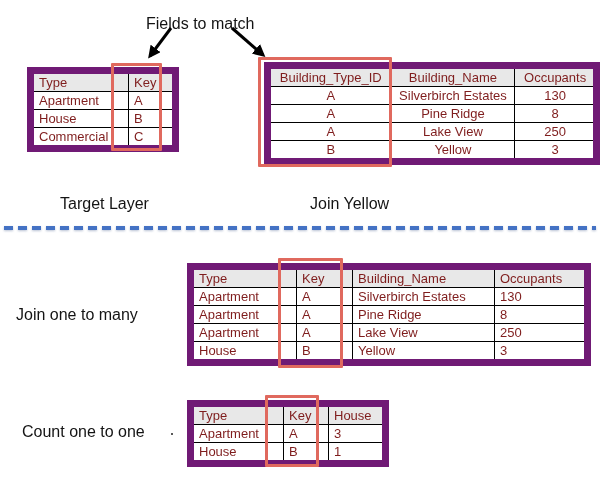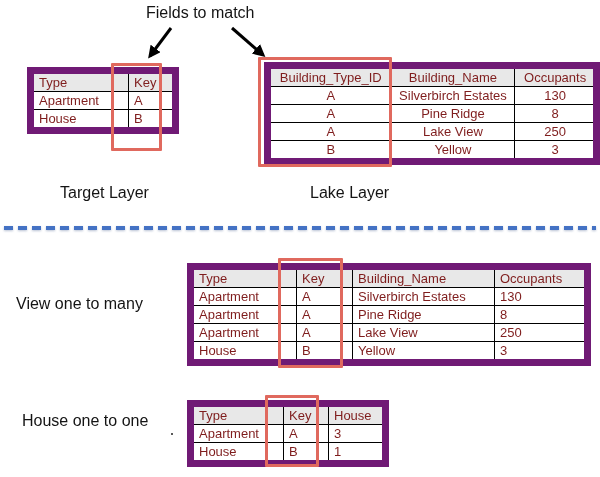--- a/index.html
+++ b/index.html
@@ -1,20 +1,20 @@
 <!DOCTYPE html>
 <html><head>
 <meta charset="utf-8">
 <style>
   html,body{margin:0;padding:0;}
   body{
     width:600px;height:477px;position:relative;background:#ffffff;
     font-family:"Liberation Sans", sans-serif;color:#1a1a1a;overflow:hidden;
   }
-  .abs{position:absolute;}
+  .abs{position:absolute;margin-top:11px;}
   .label{font-size:16px;color:#141414;white-space:nowrap;}
   
   table.tbl{
     position:absolute;border-collapse:collapse;table-layout:fixed;
     background:#ffffff;border:7px solid #701a75;
     font-family:"Liberation Sans", sans-serif;font-size:13px;color:#7f1d1d;
   }
   table.tbl td{
     border:1px solid #000;height:17px;line-height:17px;
     padding:0 3px 0 5px;overflow:hidden;white-space:nowrap;vertical-align:middle;
@@ -62,20 +62,24 @@
     </thead>
     <tbody>
       <tr>
         <td>Apartment</td>
         <td>A</td>
       </tr>
       <tr>
         <td>House</td>
         <td>B</td>
       </tr>
+      <tr>
+        <td>Commercial</td>
+        <td>C</td>
+      </tr>
     </tbody>
   </table>
 <div class="hl" style="left:111px;top:63px;width:45px;height:82px;"></div>
 
 <table class="tbl tbl-join" id="join-table" style="left:264px;top:62px;text-align:center;">
     <thead>
       <tr>
         <td>Building_Type_ID</td>
         <td>Building_Name</td>
         <td>Occupants</td>
@@ -100,25 +104,25 @@
       <tr>
         <td>B</td>
         <td>Yellow</td>
         <td>3</td>
       </tr>
     </tbody>
   </table>
 <div class="hl" style="left:258px;top:57px;width:128px;height:104px;"></div>
 
 <div class="abs label" style="left:60px;top:184px;">Target Layer</div>
-<div class="abs label" style="left:310px;top:184px;">Lake Layer</div>
+<div class="abs label" style="left:310px;top:184px;">Join Yellow</div>
 
 <div class="divider"></div>
 
-<div class="abs label" style="left:16px;top:295px;">View one to many</div>
+<div class="abs label" style="left:16px;top:295px;">Join one to many</div>
 <table class="tbl tbl-many" id="many-table" style="left:187px;top:263px;">
     <thead>
       <tr>
         <td>Type</td>
         <td>Key</td>
         <td>Building_Name</td>
         <td>Occupants</td>
       </tr>
     </thead>
     <tbody>
@@ -143,21 +147,21 @@
       <tr>
         <td>House</td>
         <td>B</td>
         <td>Yellow</td>
         <td>3</td>
       </tr>
     </tbody>
   </table>
 <div class="hl" style="left:278px;top:258px;width:59px;height:104px;"></div>
 
-<div class="abs label" style="left:22px;top:412px;">House one to one</div>
+<div class="abs label" style="left:22px;top:412px;">Count one to one</div>
 <table class="tbl tbl-one" id="one-table" style="left:187px;top:400px;">
     <thead>
       <tr>
         <td>Type</td>
         <td>Key</td>
         <td>House</td>
       </tr>
     </thead>
     <tbody>
       <tr>

